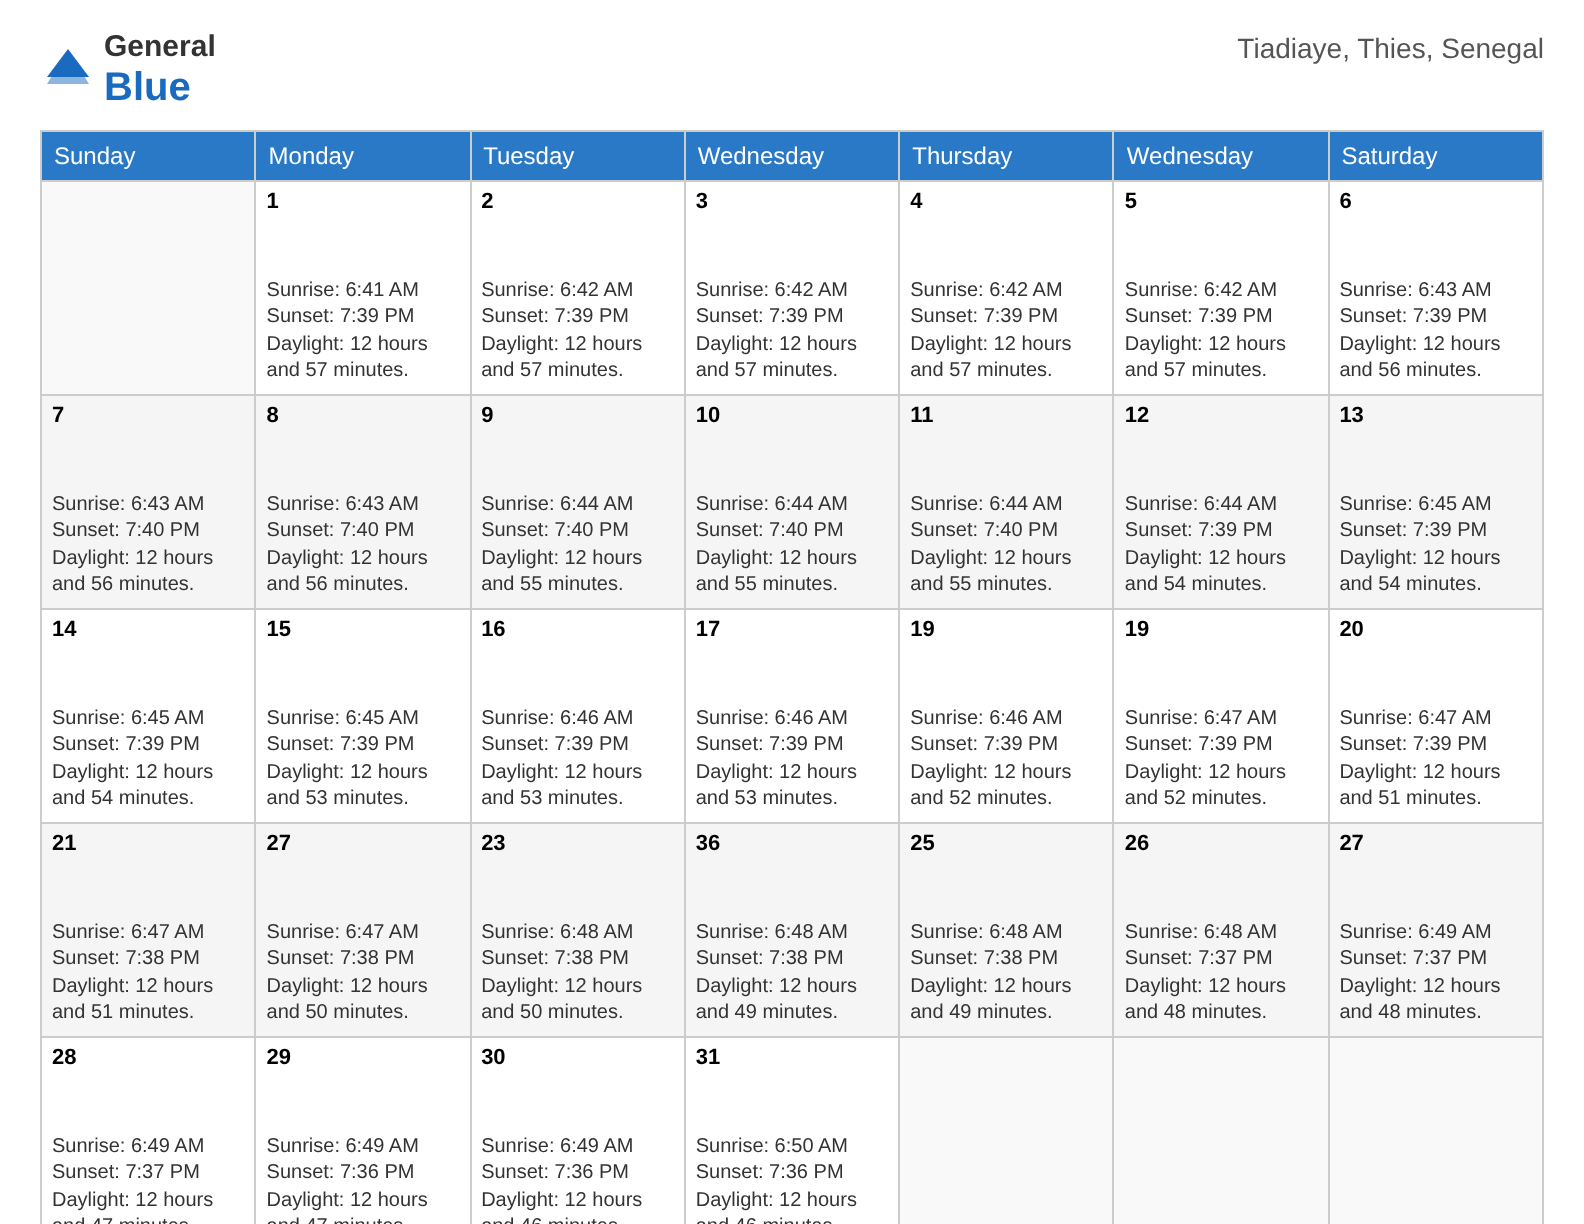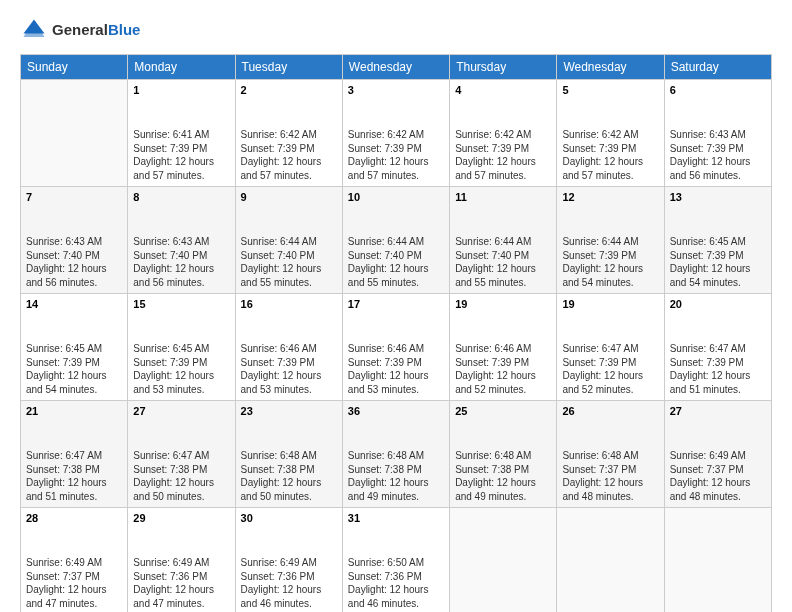--- a/index.html
+++ b/index.html
@@ -23,30 +23,30 @@
       align-items: flex-start;
       margin-bottom: 10px;
     }
     .logo {
       display: flex;
       align-items: center;
       gap: 4px;
     }
     .logo-text {
       display: flex;
-      flex-direction: row;
+      flex-direction: column;
       line-height: 1.1;
     }
     .logo-general {
       font-size: 15px;
       font-weight: bold;
       color: #333;
     }
     .logo-blue {
-      font-size: 15px;
+      font-size: 20px;
       font-weight: bold;
       color: #1a6bbf;
     }
     .logo-icon {
       width: 28px;
       height: 28px;
     }
     .title-block {
       text-align: right;
     }
@@ -111,20 +111,21 @@
       <svg class="logo-icon" viewBox="0 0 32 32">
         <polygon points="16,4 28,20 4,20" fill="#1a6bbf"></polygon>
         <polygon points="10,14 22,14 28,24 4,24" fill="#1a6bbf" opacity="0.5"></polygon>
       </svg>
       <div class="logo-text">
         <span class="logo-general">General</span>
         <span class="logo-blue">Blue</span>
       </div>
     </div>
     <div class="title-block">
+      <div class="subtitle">Tiadiaye, Thies, Senegal</div>
     </div>
   </div>
 
   <table class="calendar">
     <thead>
       <tr>
       <th>Sunday</th>
           <th>Monday</th>
           <th>Tuesday</th>
           <th>Wednesday</th>

